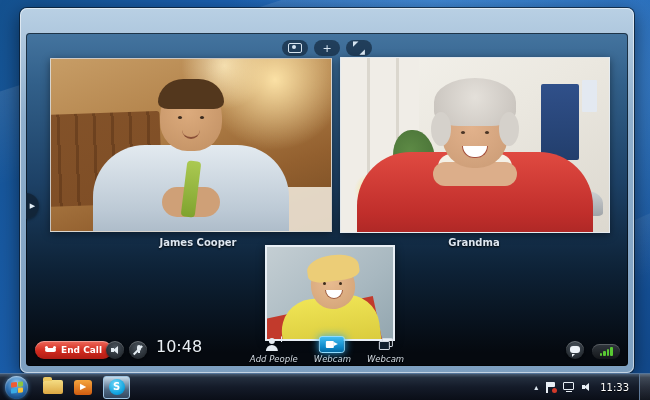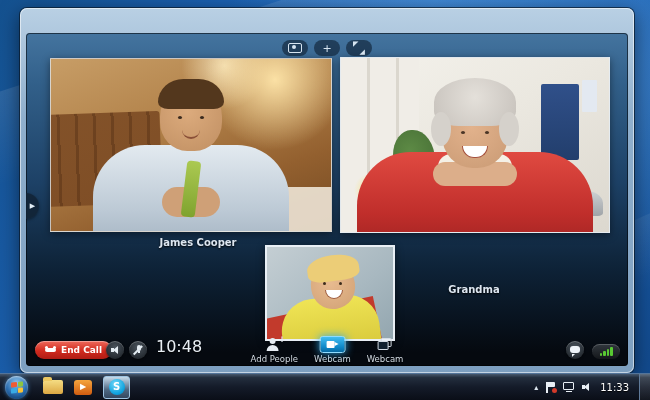--- a/index.html
+++ b/index.html
@@ -111,21 +111,21 @@
   .b-head{left:44px;bottom:30px;width:44px;height:46px;border-radius:48%;transform:rotate(-8deg);
     background:radial-gradient(circle at 45% 42%,#e8bb90,#d0a074);}
   .b-hair{left:40px;bottom:58px;width:52px;height:26px;border-radius:50% 50% 30% 30%;transform:rotate(-8deg);
     background:#eccd77;}
   .b-eye{width:3px;height:3px;border-radius:50%;background:#3c2c1c;bottom:54px;}
   .b-eye.l{left:56px;} .b-eye.r{left:72px;}
   .b-smile{left:58px;bottom:40px;width:16px;height:8px;border-radius:0 0 10px 10px;background:#fff;border:1px solid #9c5a3c;border-top:none;}
 
   .video-label{position:absolute;font-size:10px;font-weight:bold;color:#dde6f0;text-shadow:0 1px 2px #000;text-align:center;}
   .lbl-james{left:32px;top:204px;width:280px;}
-  .lbl-grandma{left:314px;top:204px;width:268px;margin-top:47px;}
+  .lbl-grandma{left:314px;top:204px;width:268px;}
 
   
   .toolbar{position:absolute;left:0;right:0;bottom:0;height:32px;z-index:5;}
   .endcall{position:absolute;left:9px;bottom:7px;height:18px;padding:0 10px;border-radius:10px;display:flex;align-items:center;gap:5px;
     background:linear-gradient(#ef6a5c,#d02a1e 55%,#b01c14);box-shadow:0 1px 2px rgba(0,0,0,.5), inset 0 1px 0 rgba(255,255,255,.35);
     color:#fff;font-size:9px;font-weight:bold;justify-content:space-between;}
   .phone-glyph{width:11px;height:4px;background:#fff;border-radius:3px;position:relative;}
   .phone-glyph::before,.phone-glyph::after{content:"";position:absolute;top:-2px;width:3px;height:3px;background:#fff;border-radius:50%;}
   .phone-glyph::before{left:0;} .phone-glyph::after{right:0;}
   .round-btn{position:absolute;bottom:7px;width:18px;height:18px;border-radius:50%;
@@ -135,21 +135,21 @@
   .spk-glyph{position:relative;width:9px;height:8px;}
   .spk-glyph::before{content:"";position:absolute;left:0;top:2px;width:3px;height:4px;background:#e4ecf2;}
   .spk-glyph::after{content:"";position:absolute;left:2px;top:0;border-top:4px solid transparent;border-bottom:4px solid transparent;border-right:5px solid #e4ecf2;}
   .mic-glyph{position:relative;width:9px;height:10px;}
   .mic-glyph::before{content:"";position:absolute;left:3px;top:0;width:4px;height:6px;border-radius:2px;background:#e4ecf2;}
   .mic-glyph::after{content:"";position:absolute;left:4px;top:6px;width:2px;height:2px;background:#e4ecf2;}
   .mic-slash{position:absolute;left:8px;top:3px;width:1.5px;height:12px;background:#e4ecf2;transform:rotate(45deg);}
   .call-time{position:absolute;left:130px;bottom:10px;font-size:16px;color:#e8eef4;text-shadow:0 1px 1px #000;}
   .center-actions{position:absolute;left:50%;transform:translateX(-50%);bottom:2px;display:flex;gap:16px;align-items:flex-end;}
   .action{display:flex;flex-direction:column;align-items:center;gap:2px;}
-  .action-label{font-size:8.5px;color:#d4dce4;text-shadow:0 1px 1px #000;white-space:nowrap;}
+  .action-label{font-size:8.5px;color:#d4dce4;text-shadow:0 1px 1px #000;white-space:nowrap;font-style:italic;}
   .icon-box{height:16px;display:flex;align-items:center;justify-content:center;}
   .person-glyph{position:relative;width:15px;height:13px;}
   .person-glyph::before{content:"";position:absolute;left:3px;top:0;width:6px;height:6px;border-radius:50%;background:#e6ecf2;}
   .person-glyph::after{content:"";position:absolute;left:0;bottom:0;width:12px;height:6px;border-radius:6px 6px 0 0;background:#e6ecf2;}
   .person-plus{position:absolute;right:-4px;top:-4px;font-size:9px;color:#e6ecf2;font-weight:bold;}
   .webcam-btn{width:24px;height:15px;border-radius:3px;position:relative;
     background:linear-gradient(#41bdf2,#0c86c6 70%,#076aa2);border:1px solid #8fdcff;
     box-shadow:0 0 9px rgba(45,170,235,.95);display:flex;align-items:center;justify-content:center;}
   .webcam-glyph{position:relative;width:12px;height:7px;}
   .webcam-glyph::before{content:"";position:absolute;left:0;top:0;width:8px;height:7px;border-radius:1px;background:#fff;}

